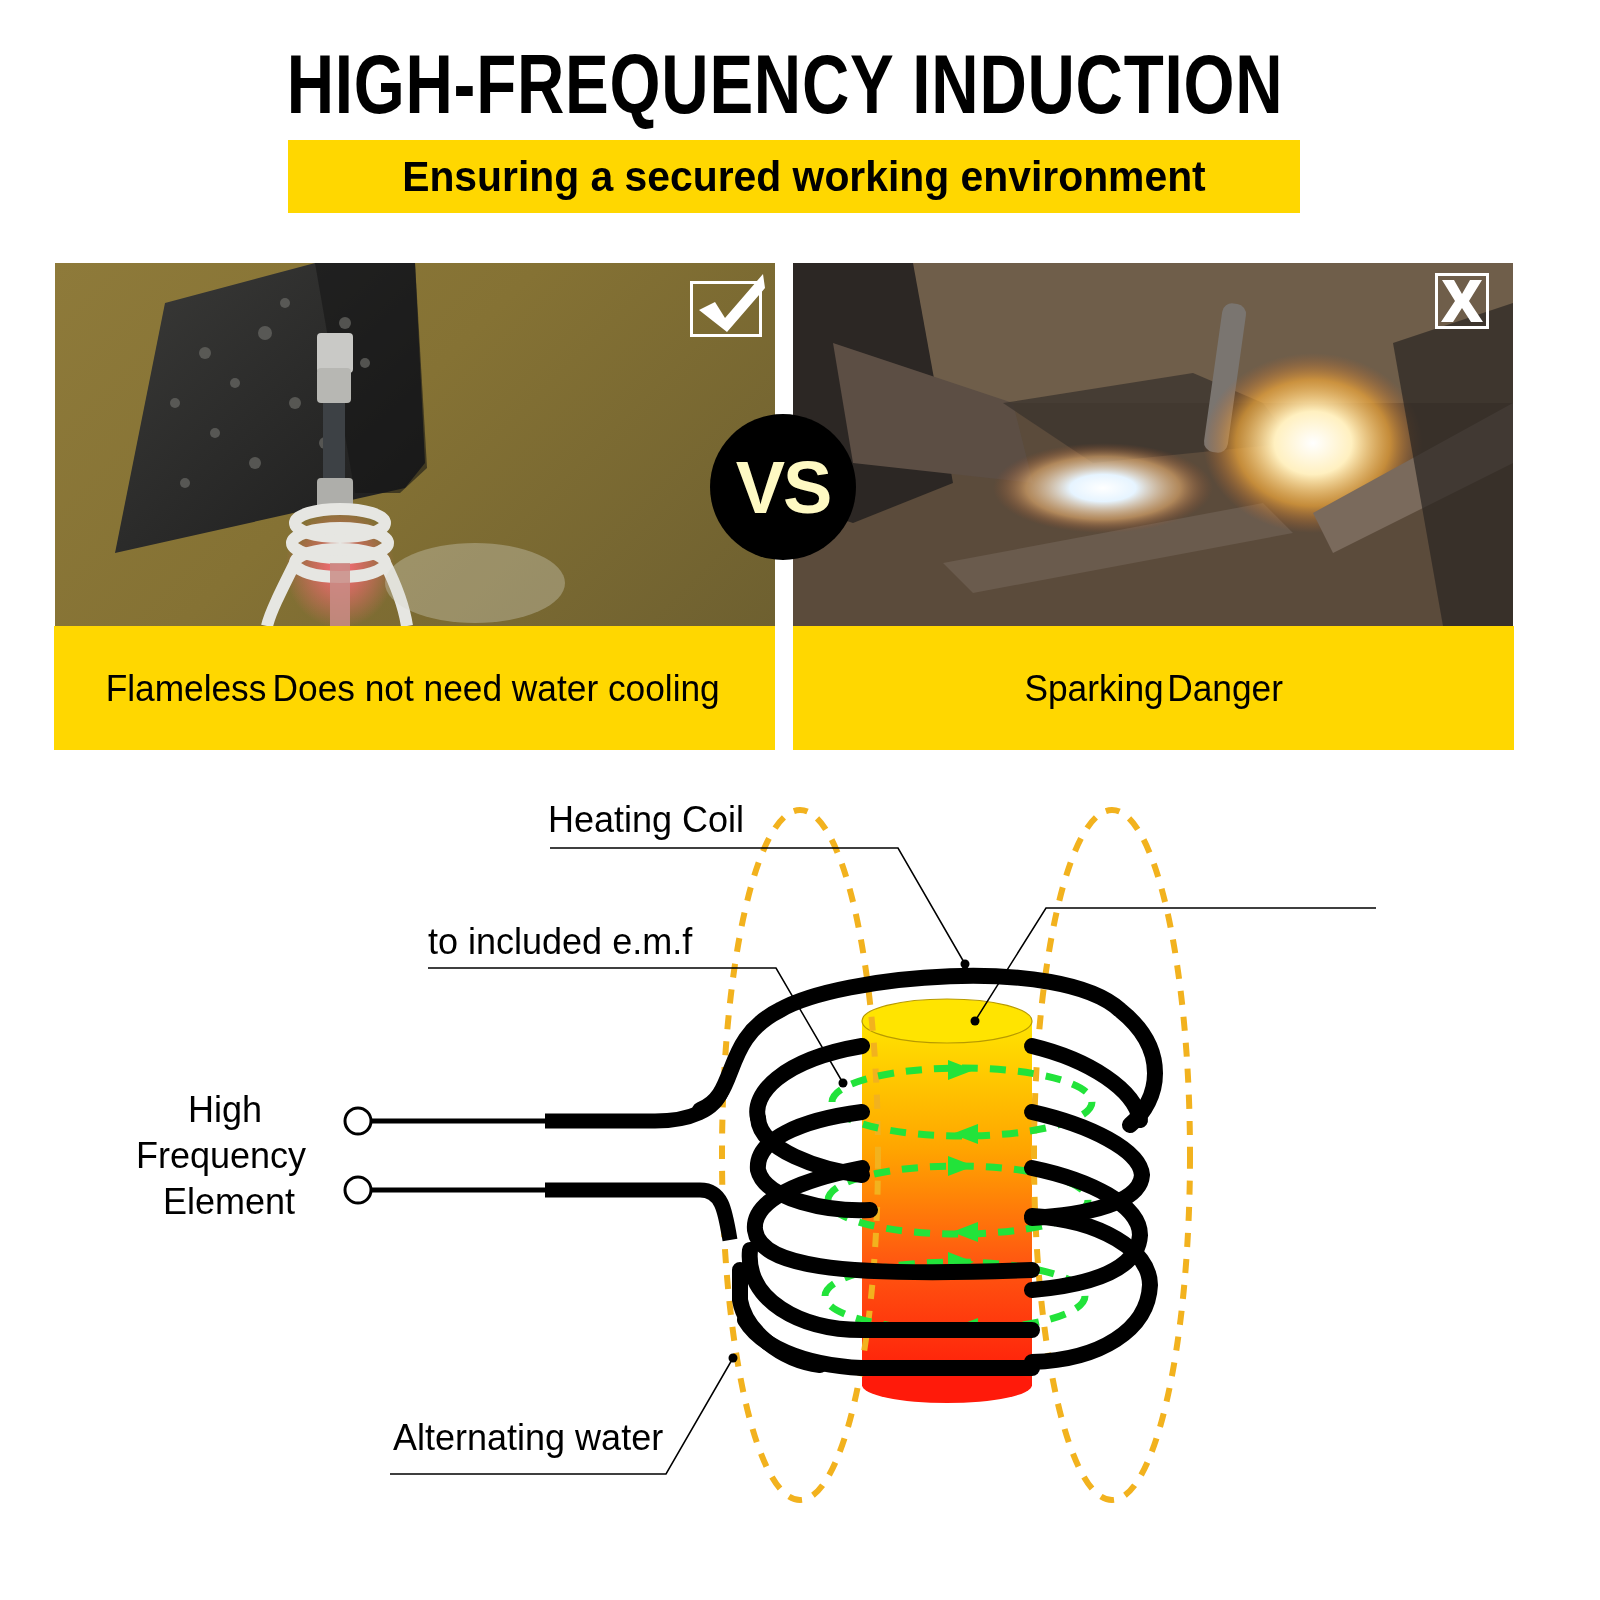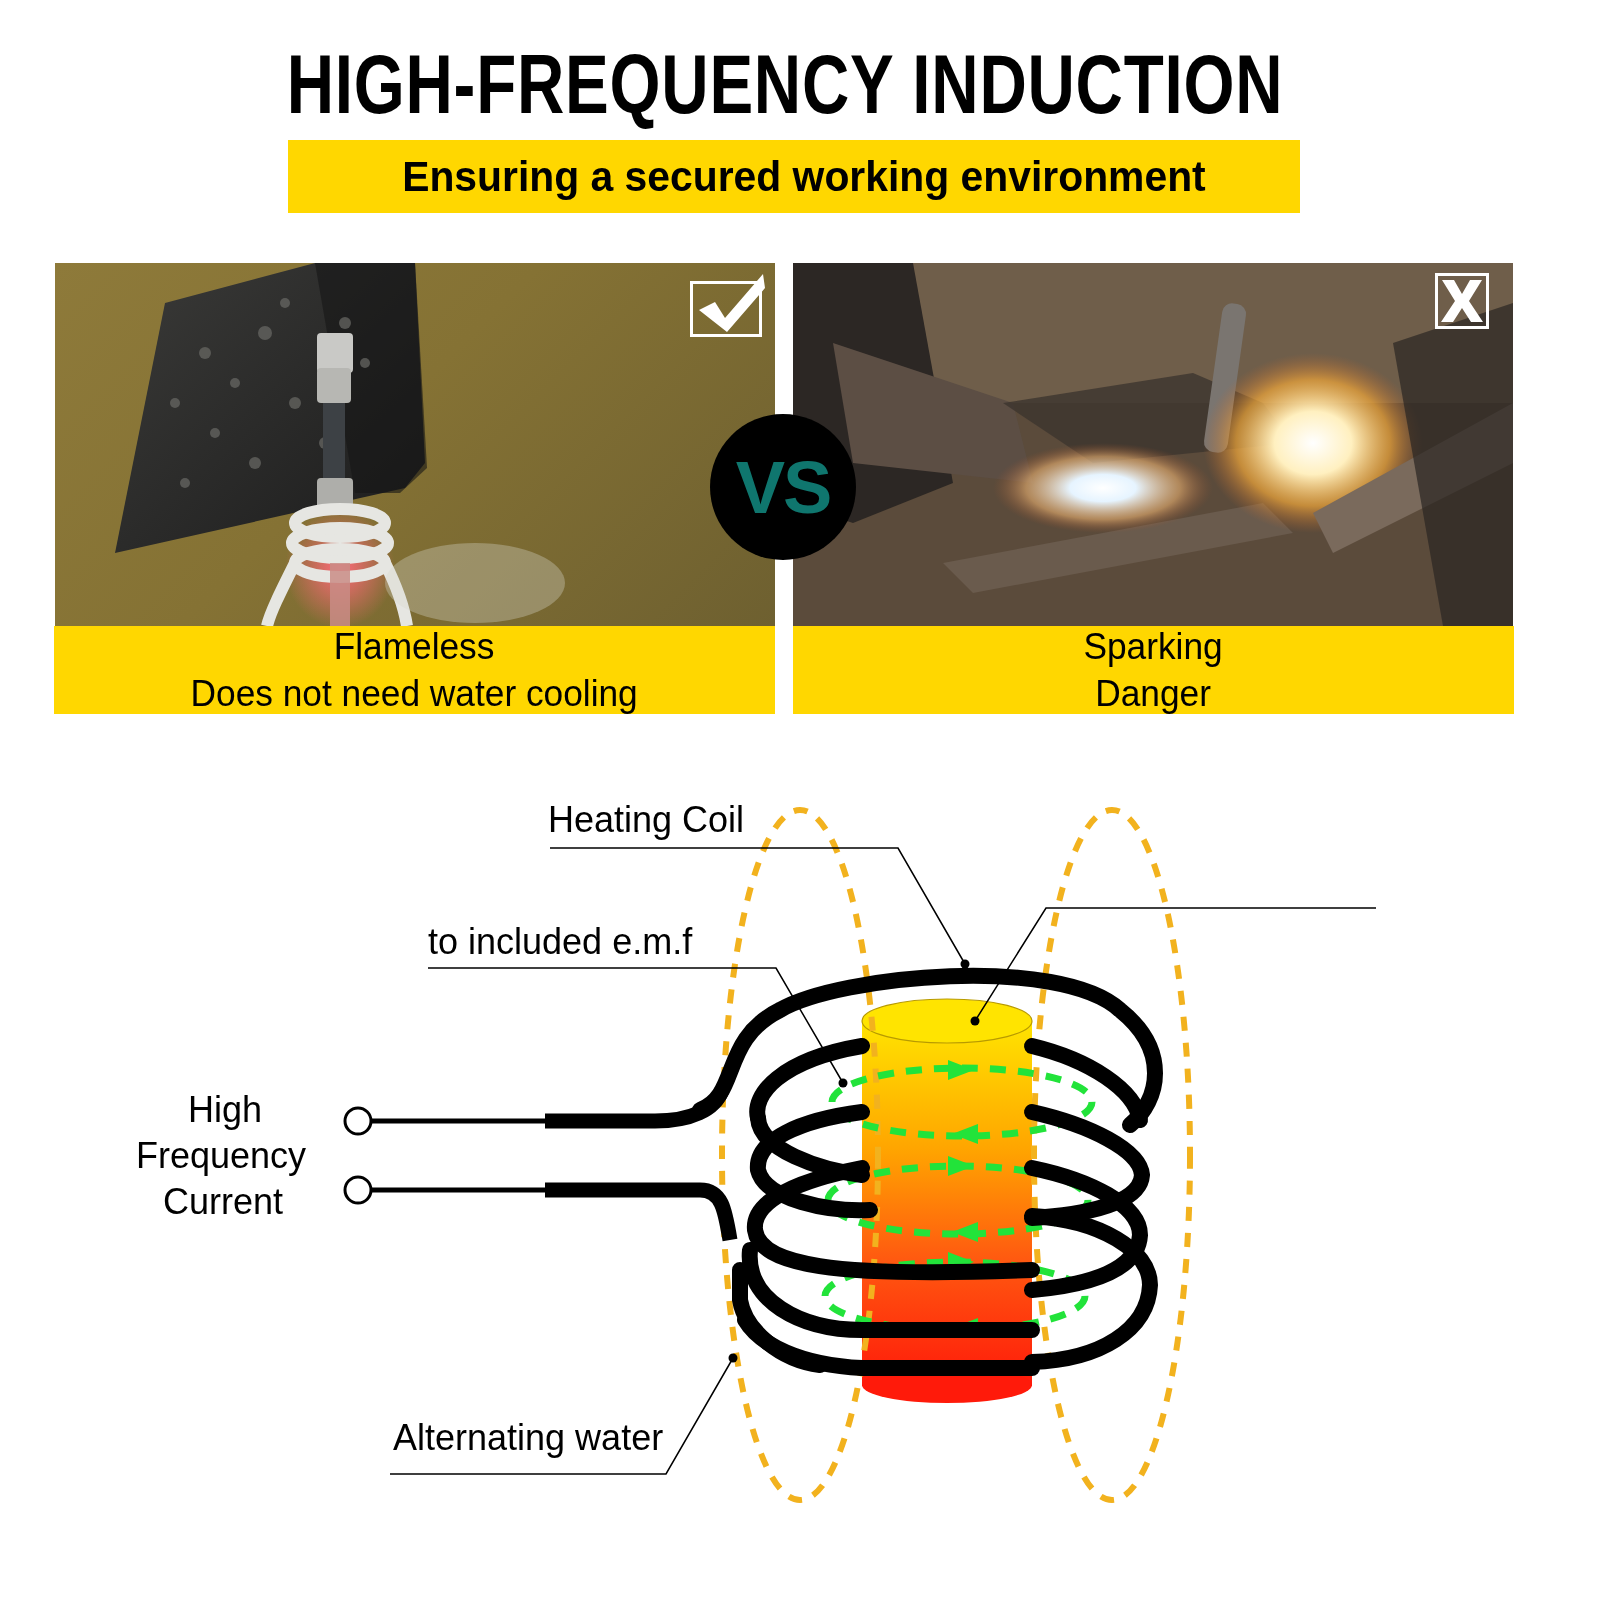--- a/index.html
+++ b/index.html
@@ -11,32 +11,32 @@
   }
   .subtitle-band {
     position:absolute; left:288px; top:140px; width:992px; height:73px; background:#FFD700;
     display:flex; align-items:center; justify-content:center;padding-left:20px;
   }
   .subtitle-band span { font-weight:bold; font-size:43px; color:#000; transform:scaleX(0.95); display:inline-block; }
   .photo { position:absolute; top:263px; width:720px; height:363px; overflow:hidden; }
   .photo.left { left:55px; background:linear-gradient(135deg,#8e7a3a 0%,#857234 45%,#6e6030 100%); }
   .photo.right { left:793px; background:linear-gradient(180deg,#6b5a45 0%,#4a3e32 55%,#2e2a28 100%); }
   .caption {
-    position:absolute; top:626px; width:721px; height:88px; background:#FFD700;
-    display:flex; flex-direction:column; align-items:center; justify-content:center;
+    position:absolute; top:626px; width:721px; height:124px; background:#FFD700;
+    display:flex; align-items:center; justify-content:center;
   }
   .caption span { font-size:36px; line-height:47px; color:#000; display:inline-block; transform:scaleX(0.98); }
   .caption.left { left:54px; }
   .caption.right { left:793px; }
   .badge {
     position:absolute; width:72px; height:56px; border:3px solid #fff; box-sizing:border-box;
   }
   .vs {
     position:absolute; left:710px; top:414px; width:146px; height:146px; border-radius:50%;
-    background:#000; color:#0f766e; display:flex; align-items:center; justify-content:center;
+    background:#000; color:#fef9c3; display:flex; align-items:center; justify-content:center;
     font-weight:bold; font-size:74px; letter-spacing:-2px;
   }
   .diagram { position:absolute; left:0; top:760px; width:1600px; height:840px; }
   .lbl { position:absolute; font-size:36px; color:#000; line-height:48px; white-space:nowrap; }
 </style>
 </head>
 <body>
 
 <div class="title">HIGH-FREQUENCY INDUCTION HEATING</div>
 <div class="subtitle-band">
@@ -216,15 +216,15 @@
       <circle cx="843" cy="1083" r="4.5"></circle>
       <circle cx="975" cy="1021" r="4.5"></circle>
       <circle cx="733" cy="1358" r="4.5"></circle>
     </g>
   </svg>
 
   <div class="lbl" style="left:548px; top:36px;">Heating Coil</div>
   <div class="lbl" style="left:428px; top:158px;">to included e.m.f</div>
   <div class="lbl" style="left:188px; top:326px;">High</div>
   <div class="lbl" style="left:136px; top:372px;">Frequency</div>
-  <div class="lbl" style="left:163px; top:418px;">Current</div>
+  <div class="lbl" style="left:163px; top:418px;">Element</div>
   <div class="lbl" style="left:393px; top:654px;">Alternating water</div>
 </div>
 
 </body></html>

